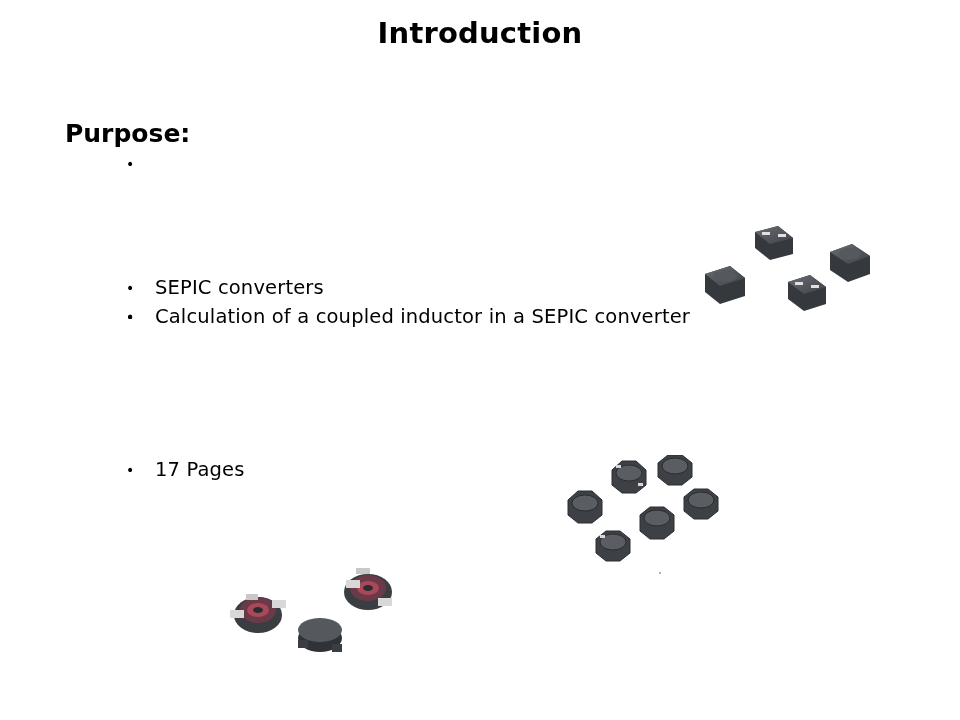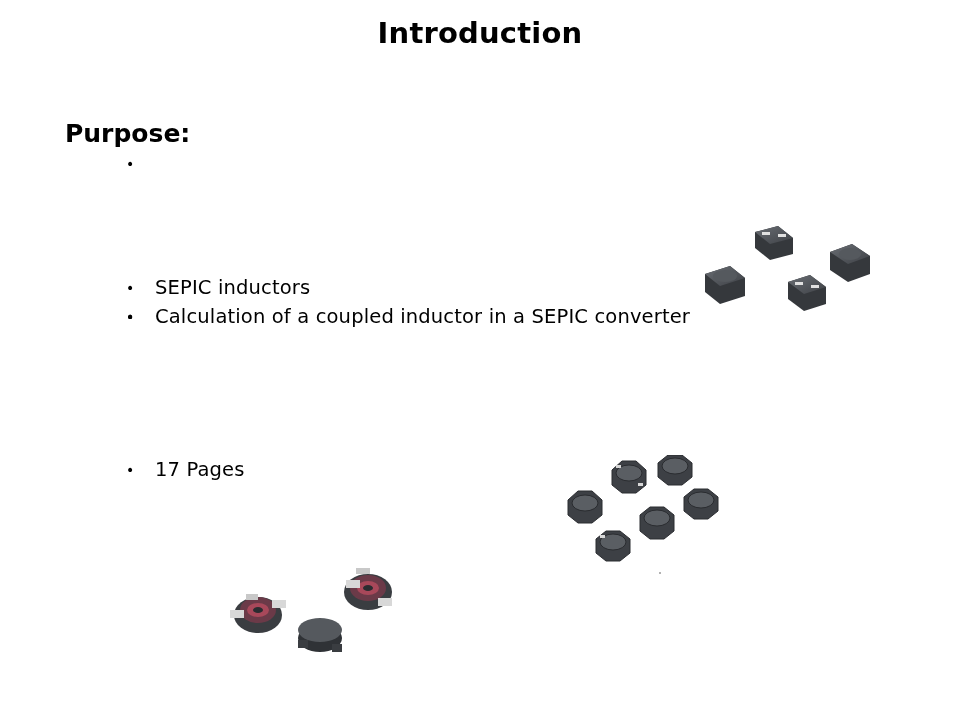--- a/index.html
+++ b/index.html
@@ -43,21 +43,21 @@
     <li>
       <span class="bullet">•</span>
     </li>
   </ul>
 </div>
 
 <div class="section objectives">
   <ul>
     <li>
       <span class="bullet">•</span>
-      <span>SEPIC inductors</span>
+      <span>SEPIC converters</span>
     </li>
     <li>
       <span class="bullet">•</span>
     </li>
     <li>
       <span class="bullet">•</span>
     </li>
     <li>
       <span class="bullet">•</span>
       <span>Calculation of a coupled inductor in a SEPIC converter</span>

